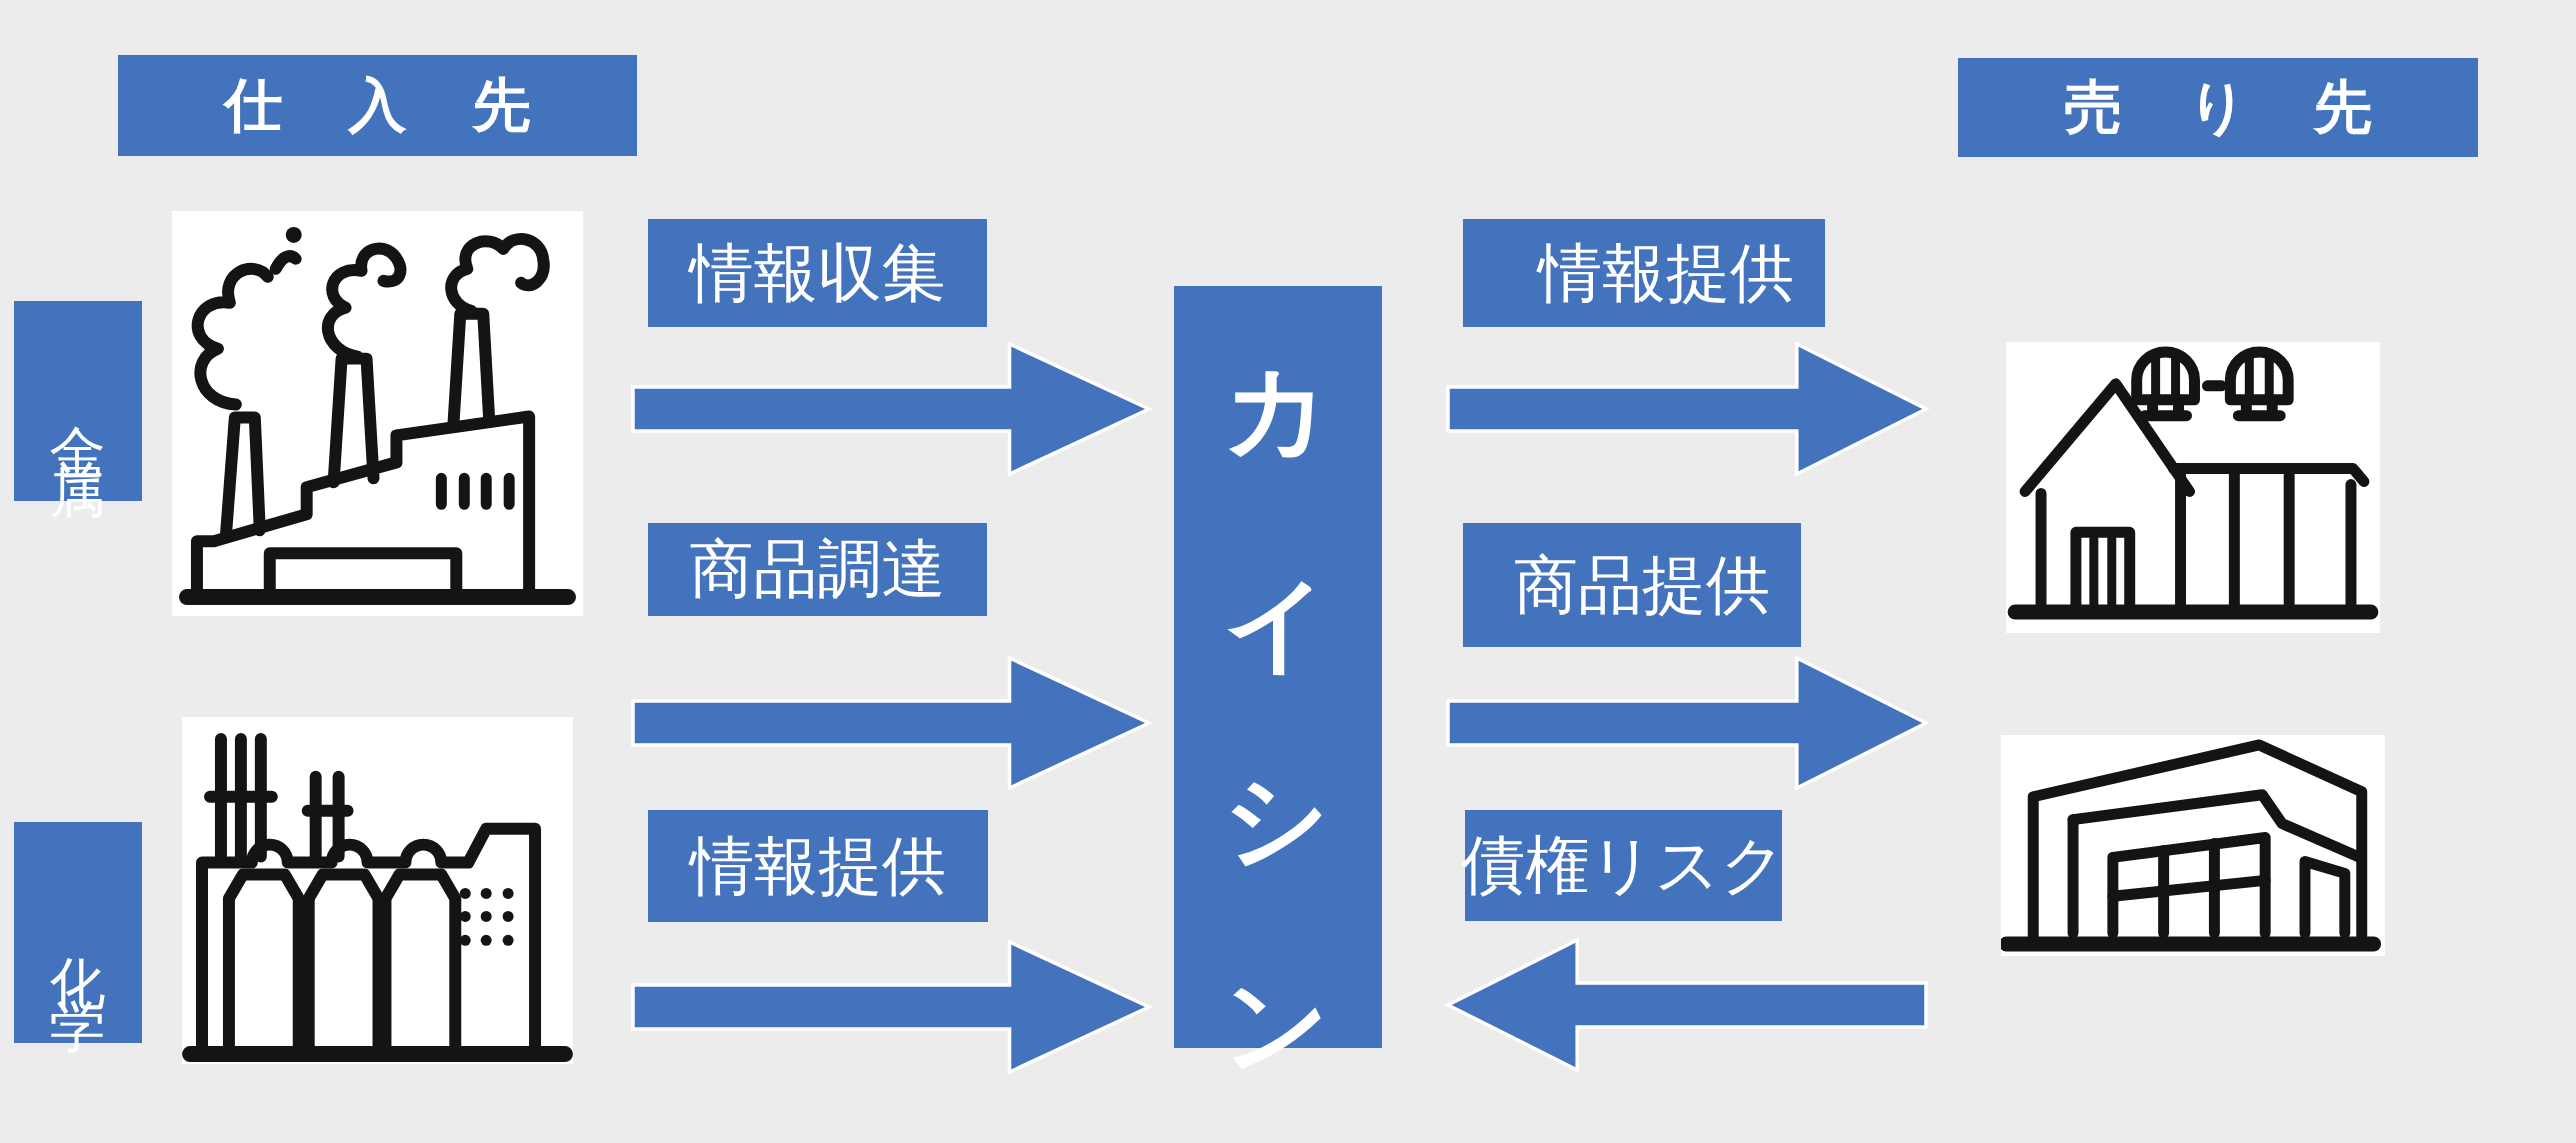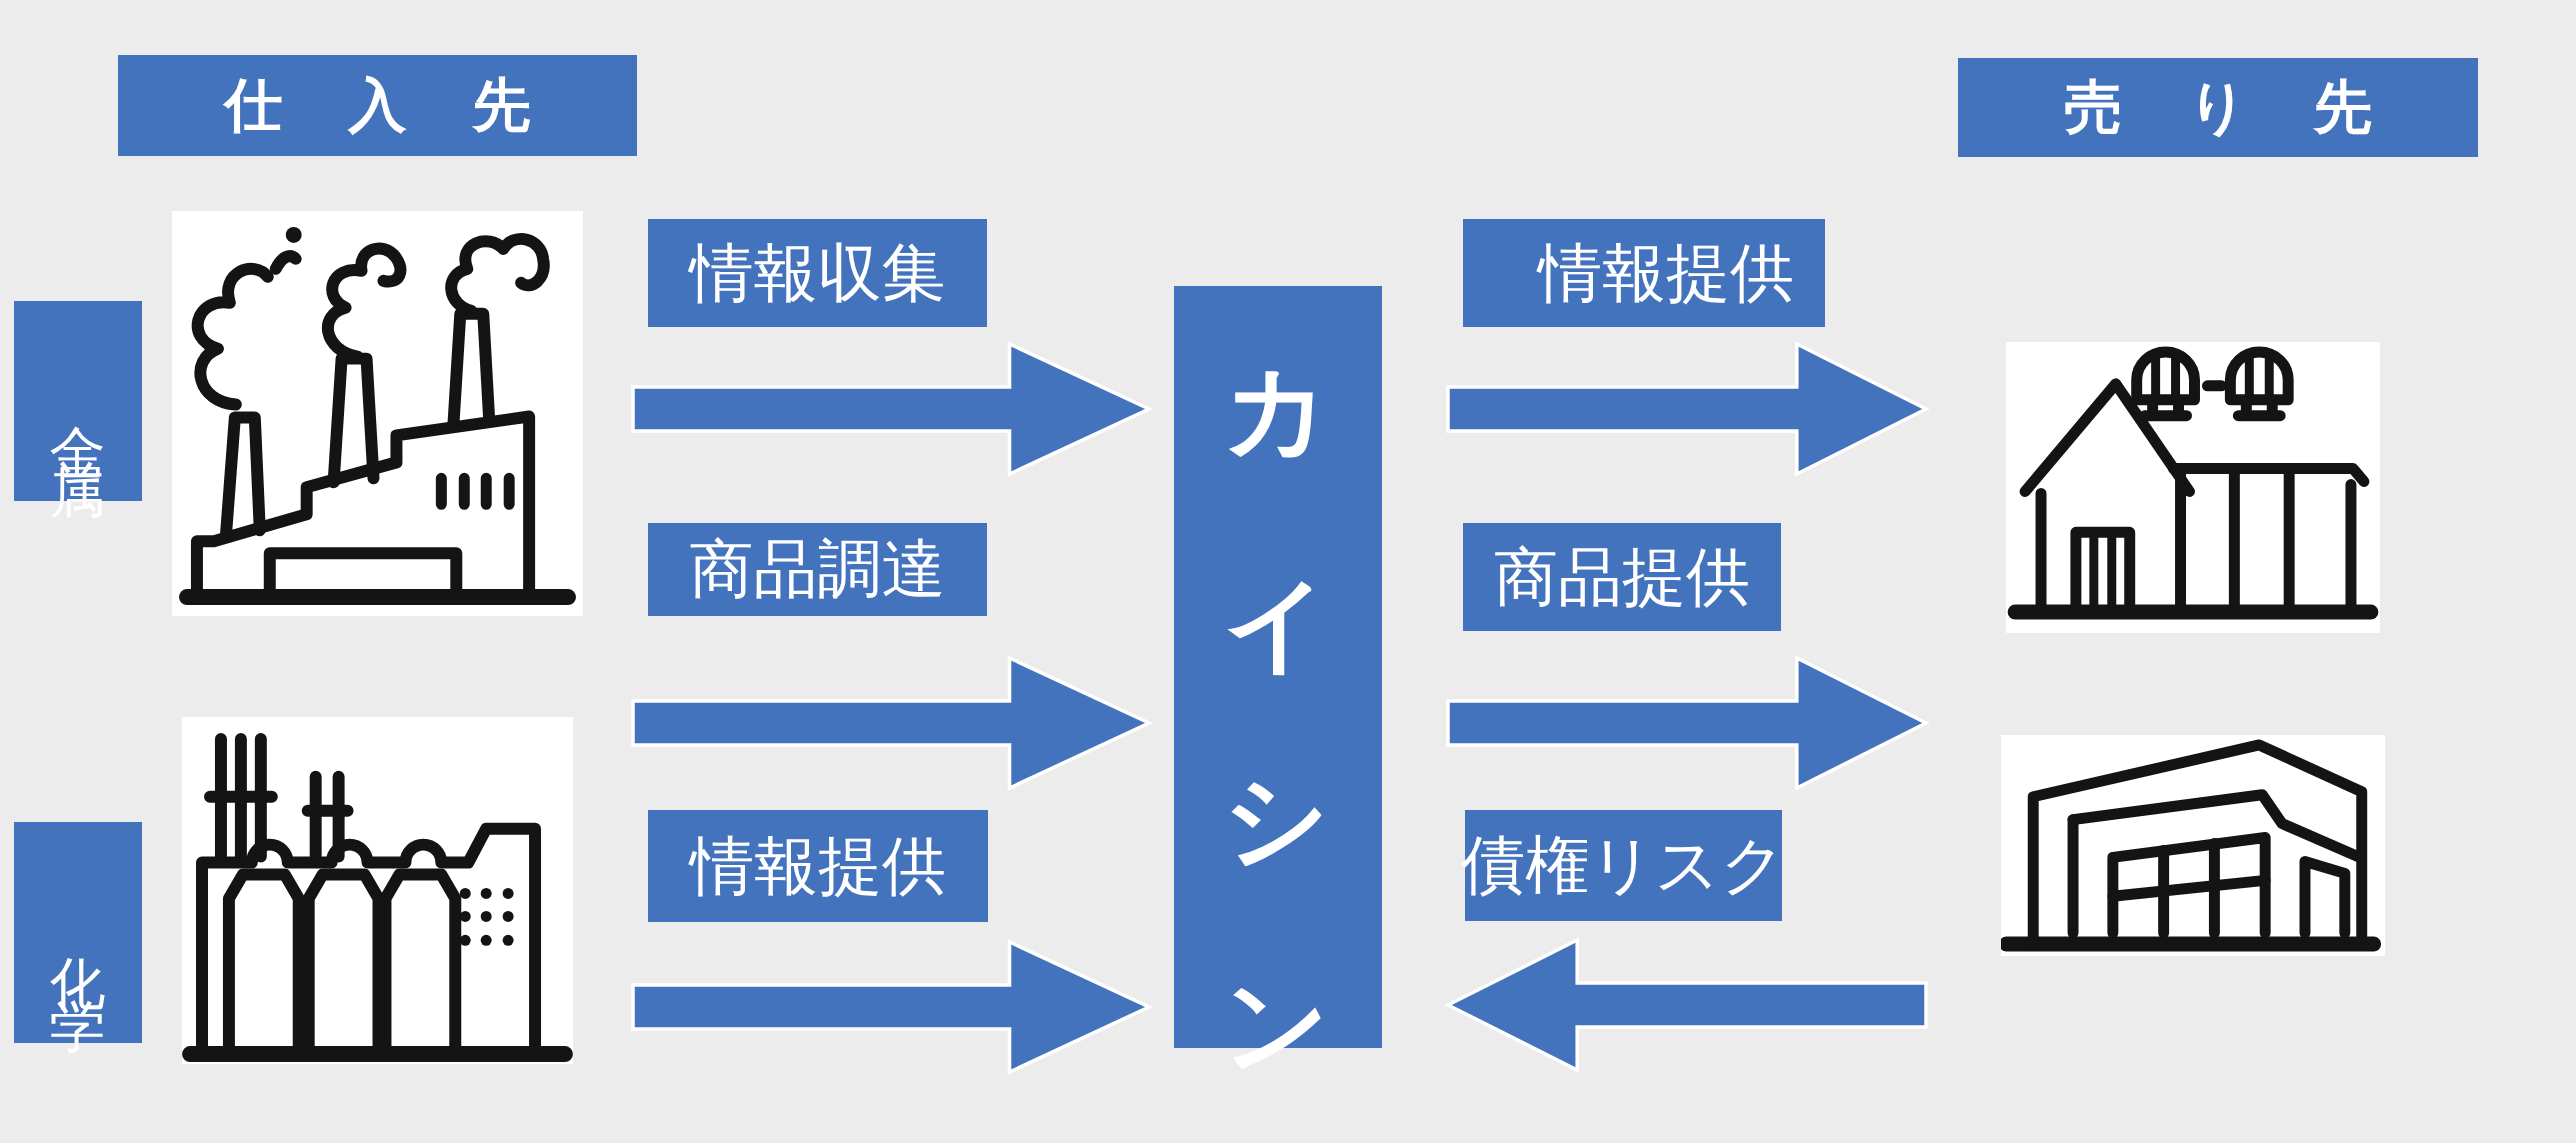--- a/index.html
+++ b/index.html
@@ -139,21 +139,21 @@
   <div class="bluebox flow-label" style="left:648px;top:523px;width:339px;height:93px;">
     <span>商品調達</span>
   </div>
   <div class="bluebox flow-label" style="left:648px;top:810px;width:340px;height:112px;">
     <span>情報提供</span>
   </div>
 
   <div class="bluebox flow-label" style="left:1463px;top:219px;width:318px;height:108px;padding-left:44px;">
     <span>情報提供</span>
   </div>
-  <div class="bluebox flow-label" style="left:1463px;top:523px;width:318px;height:108px;">
+  <div class="bluebox flow-label" style="left:1463px;top:523px;width:318px;height:124px;padding-left:20px;">
     <span>商品提供</span>
   </div>
   <div class="bluebox flow-label" style="left:1465px;top:810px;width:317px;height:111px;">
     <span>債権リスク</span>
   </div>
 
   <svg class="arrow" style="left:633px;top:344px;width:516px;height:130px;" viewBox="0 0 518 130" preserveAspectRatio="none">
     <polygon fill="var(--accent)" stroke="#fff" stroke-width="3.5" stroke-miterlimit="12" vector-effect="non-scaling-stroke" points="0,43 378,43 378,0 518,65 378,130 378,87 0,87"></polygon>
   </svg>
   <svg class="arrow" style="left:633px;top:658px;width:516px;height:130px;" viewBox="0 0 518 130" preserveAspectRatio="none">

